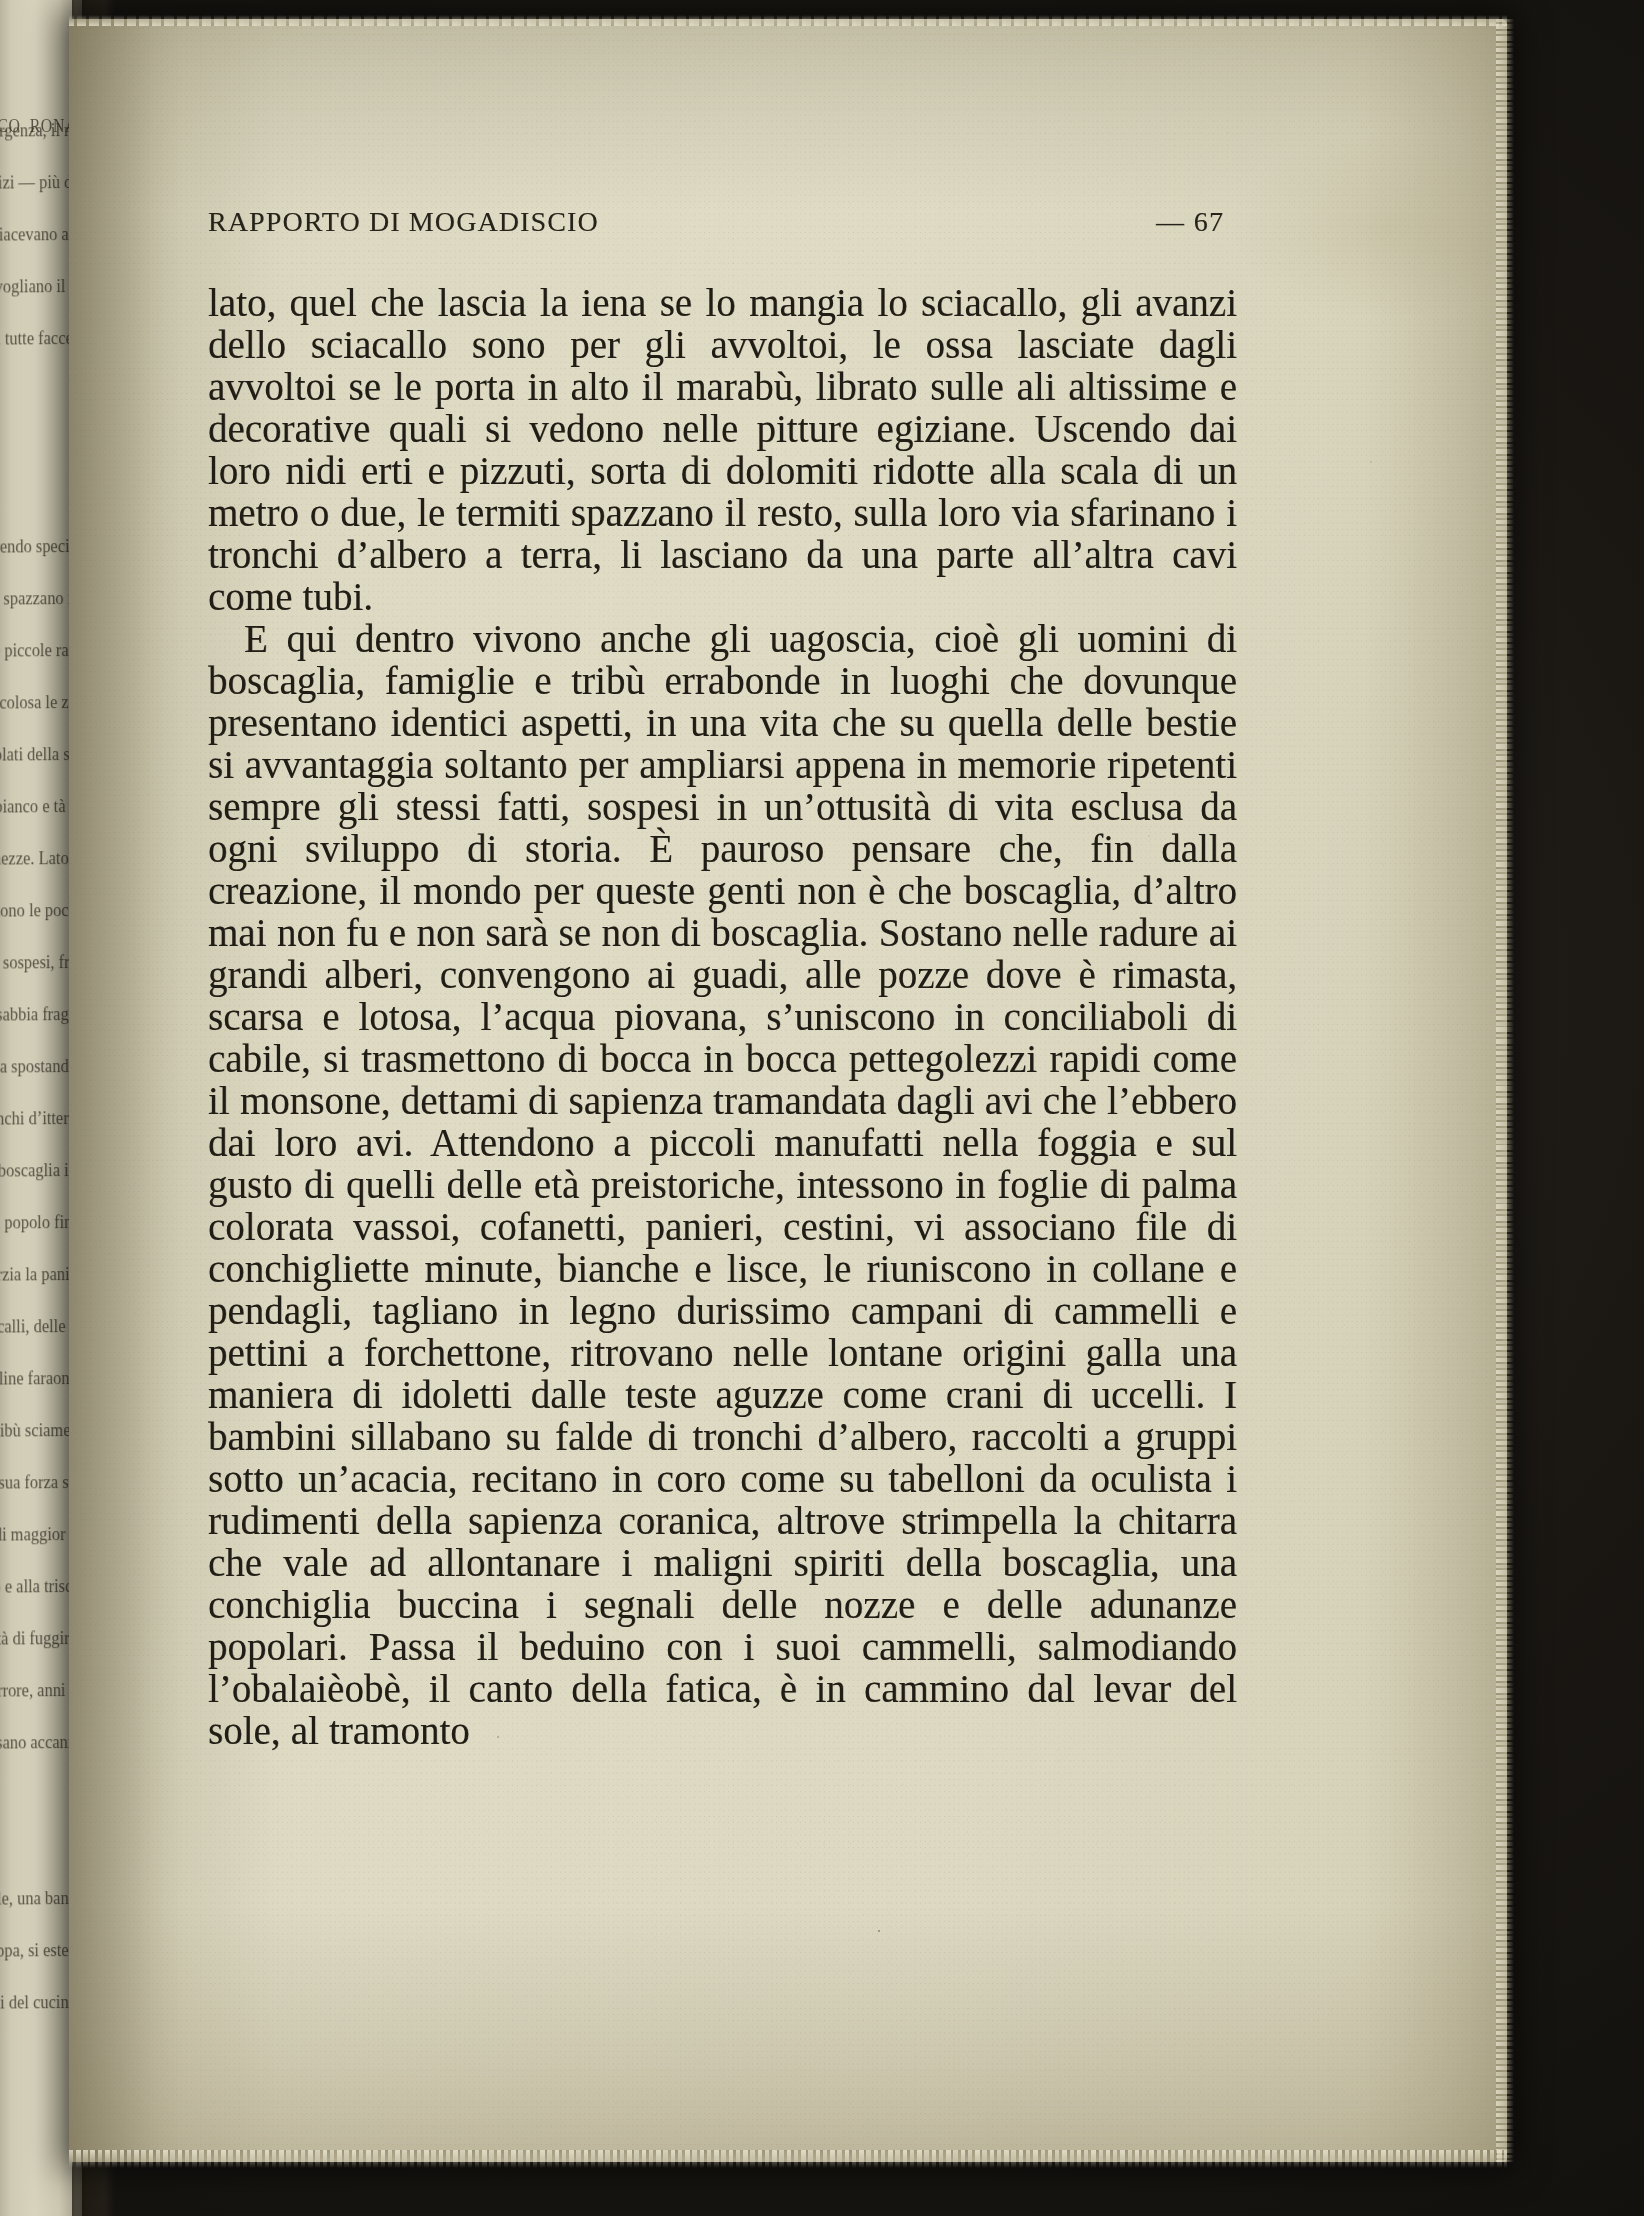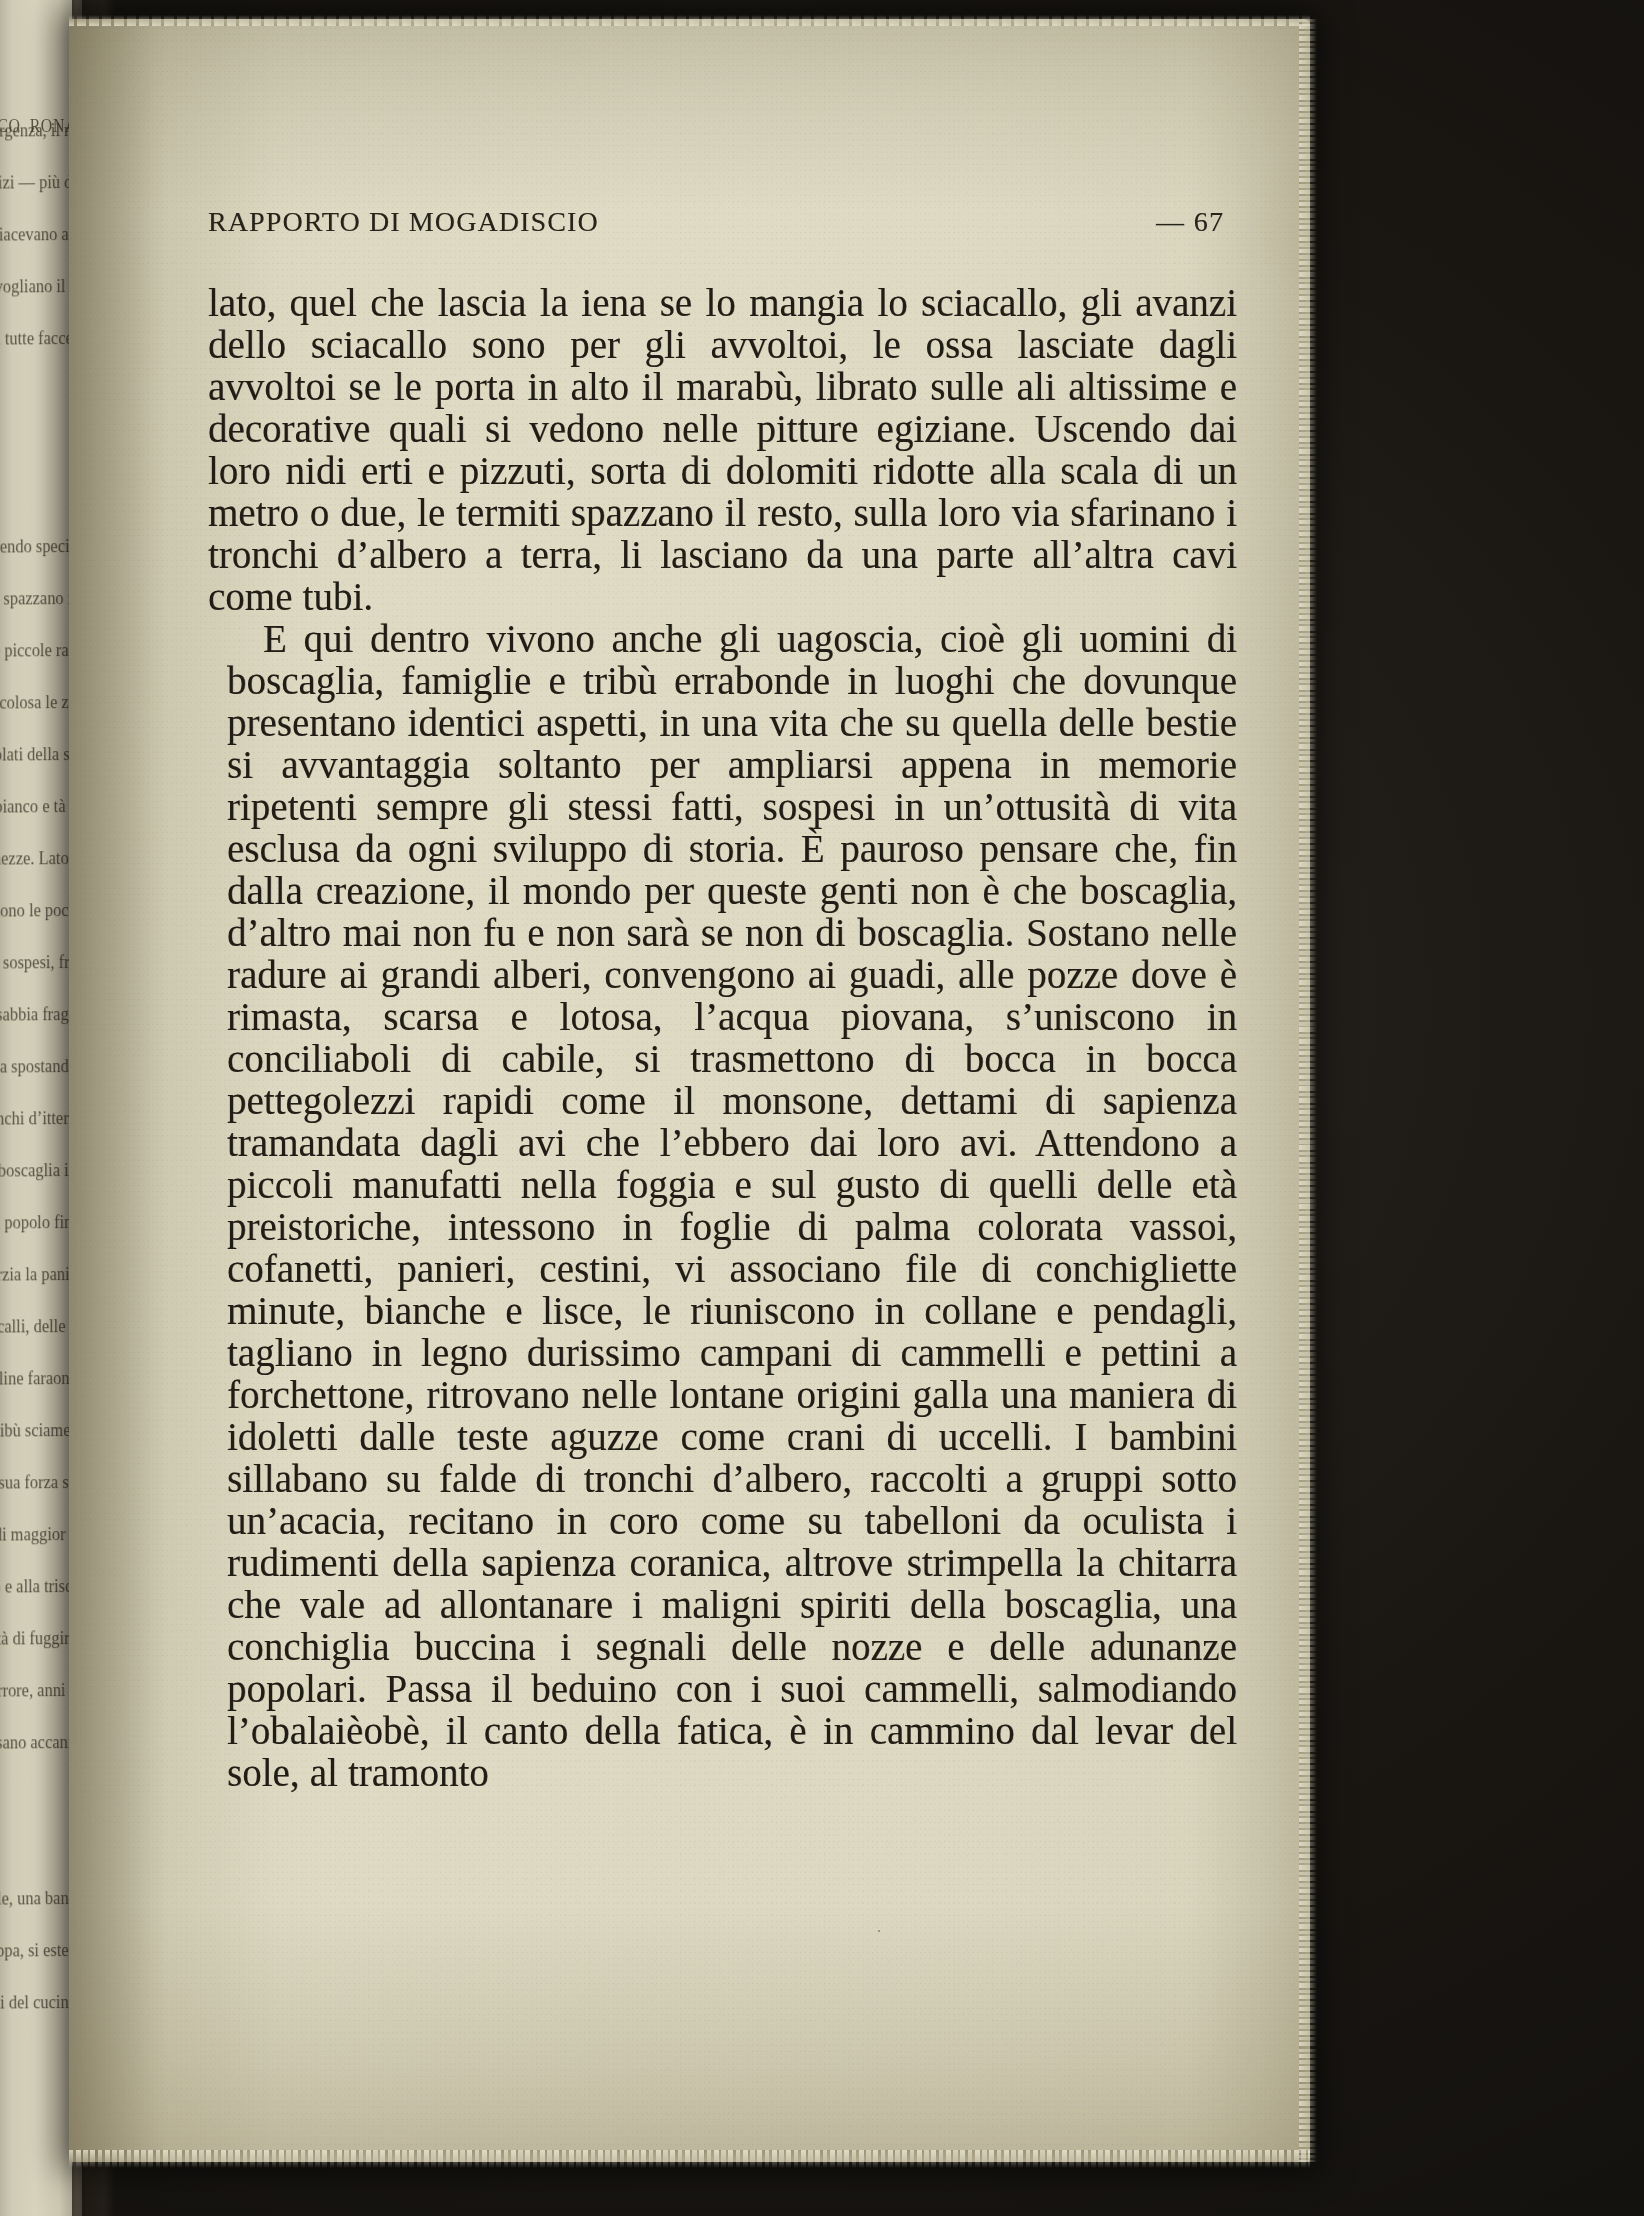--- a/index.html
+++ b/index.html
@@ -87,21 +87,21 @@
       rgba(45,38,26,.45) 35%,
       rgba(120,108,80,.14) 75%,
       rgba(0,0,0,0) 100%);
   }
 
   
   .page {
     position: absolute;
     left: 69px;
     top: 19.4px;
-    width: 1241px;
+    width: 1438px;
     height: 2143px;
     background:
       linear-gradient(to right,
         #c2bea6 0px,
         #cdc9b0 28px,
         #d6d2ba 90px,
         #dbd7c0 263px,
         #dcd8c1 866px,
         #d8d4bc 1247px,
         #d2cdb3 1392px,
@@ -226,21 +226,21 @@
     font-size: 39px;
     line-height: 42px;
     color: #201d16;
     text-align: justify;
     text-align-last: left;
     word-spacing: 0.4px;
     text-shadow: 0.4px 0.3px 0.1px rgba(55,48,32,.45);
     margin: 0;
   }
   .para.indent { text-indent: 36px; }
-  .para + .para { margin-top: 0; margin-left: 19px; }
+  .para + .para { margin-top: 0; }
 
   
   .curve-shade {
     position: absolute;
     left: 0;
     top: 0;
     width: 208px;
     height: 100%;
     pointer-events: none;
     background: linear-gradient(to right,

